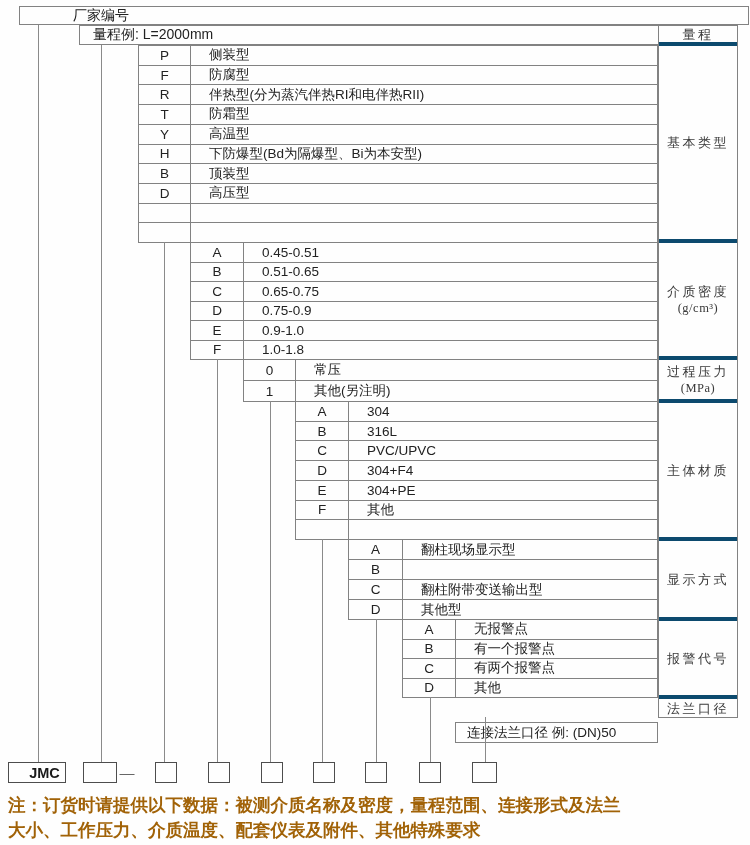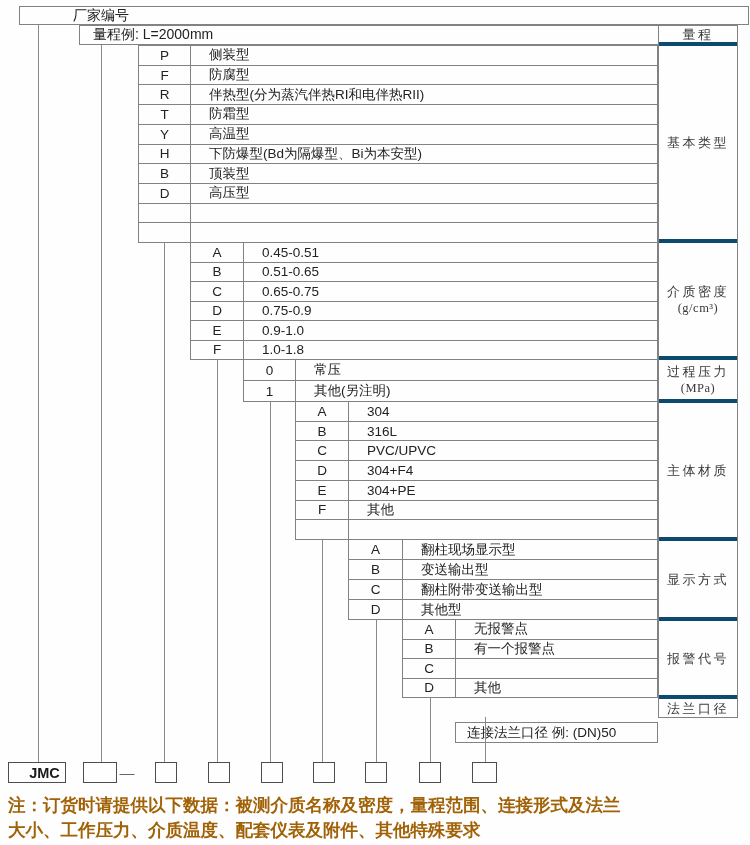--- a/index.html
+++ b/index.html
@@ -201,21 +201,20 @@
     </div>
   </div>
 
   <div class="sect" id="sect-display" style="left:348px; top:539px; width:310px; height:81px;">
     <div class="trow">
       <div class="code">A</div>
       <div class="desc">翻柱现场显示型</div>
     </div>
     <div class="trow">
       <div class="code">B</div>
-      <div class="desc">变送输出型</div>
     </div>
     <div class="trow">
       <div class="code">C</div>
       <div class="desc">翻柱附带变送输出型</div>
     </div>
     <div class="trow">
       <div class="code">D</div>
       <div class="desc">其他型</div>
     </div>
   </div>
@@ -224,20 +223,21 @@
     <div class="trow">
       <div class="code">A</div>
       <div class="desc">无报警点</div>
     </div>
     <div class="trow">
       <div class="code">B</div>
       <div class="desc">有一个报警点</div>
     </div>
     <div class="trow">
       <div class="code">C</div>
+      <div class="desc">有两个报警点</div>
     </div>
     <div class="trow">
       <div class="code">D</div>
       <div class="desc">其他</div>
     </div>
   </div>
 
   <div class="sect" id="sect-flange" style="left:455px; top:722px; width:203px; height:21px;">
     <div class="trow">
       <div class="desc" style="padding-left:11px;">连接法兰口径 例: (DN)50</div>

